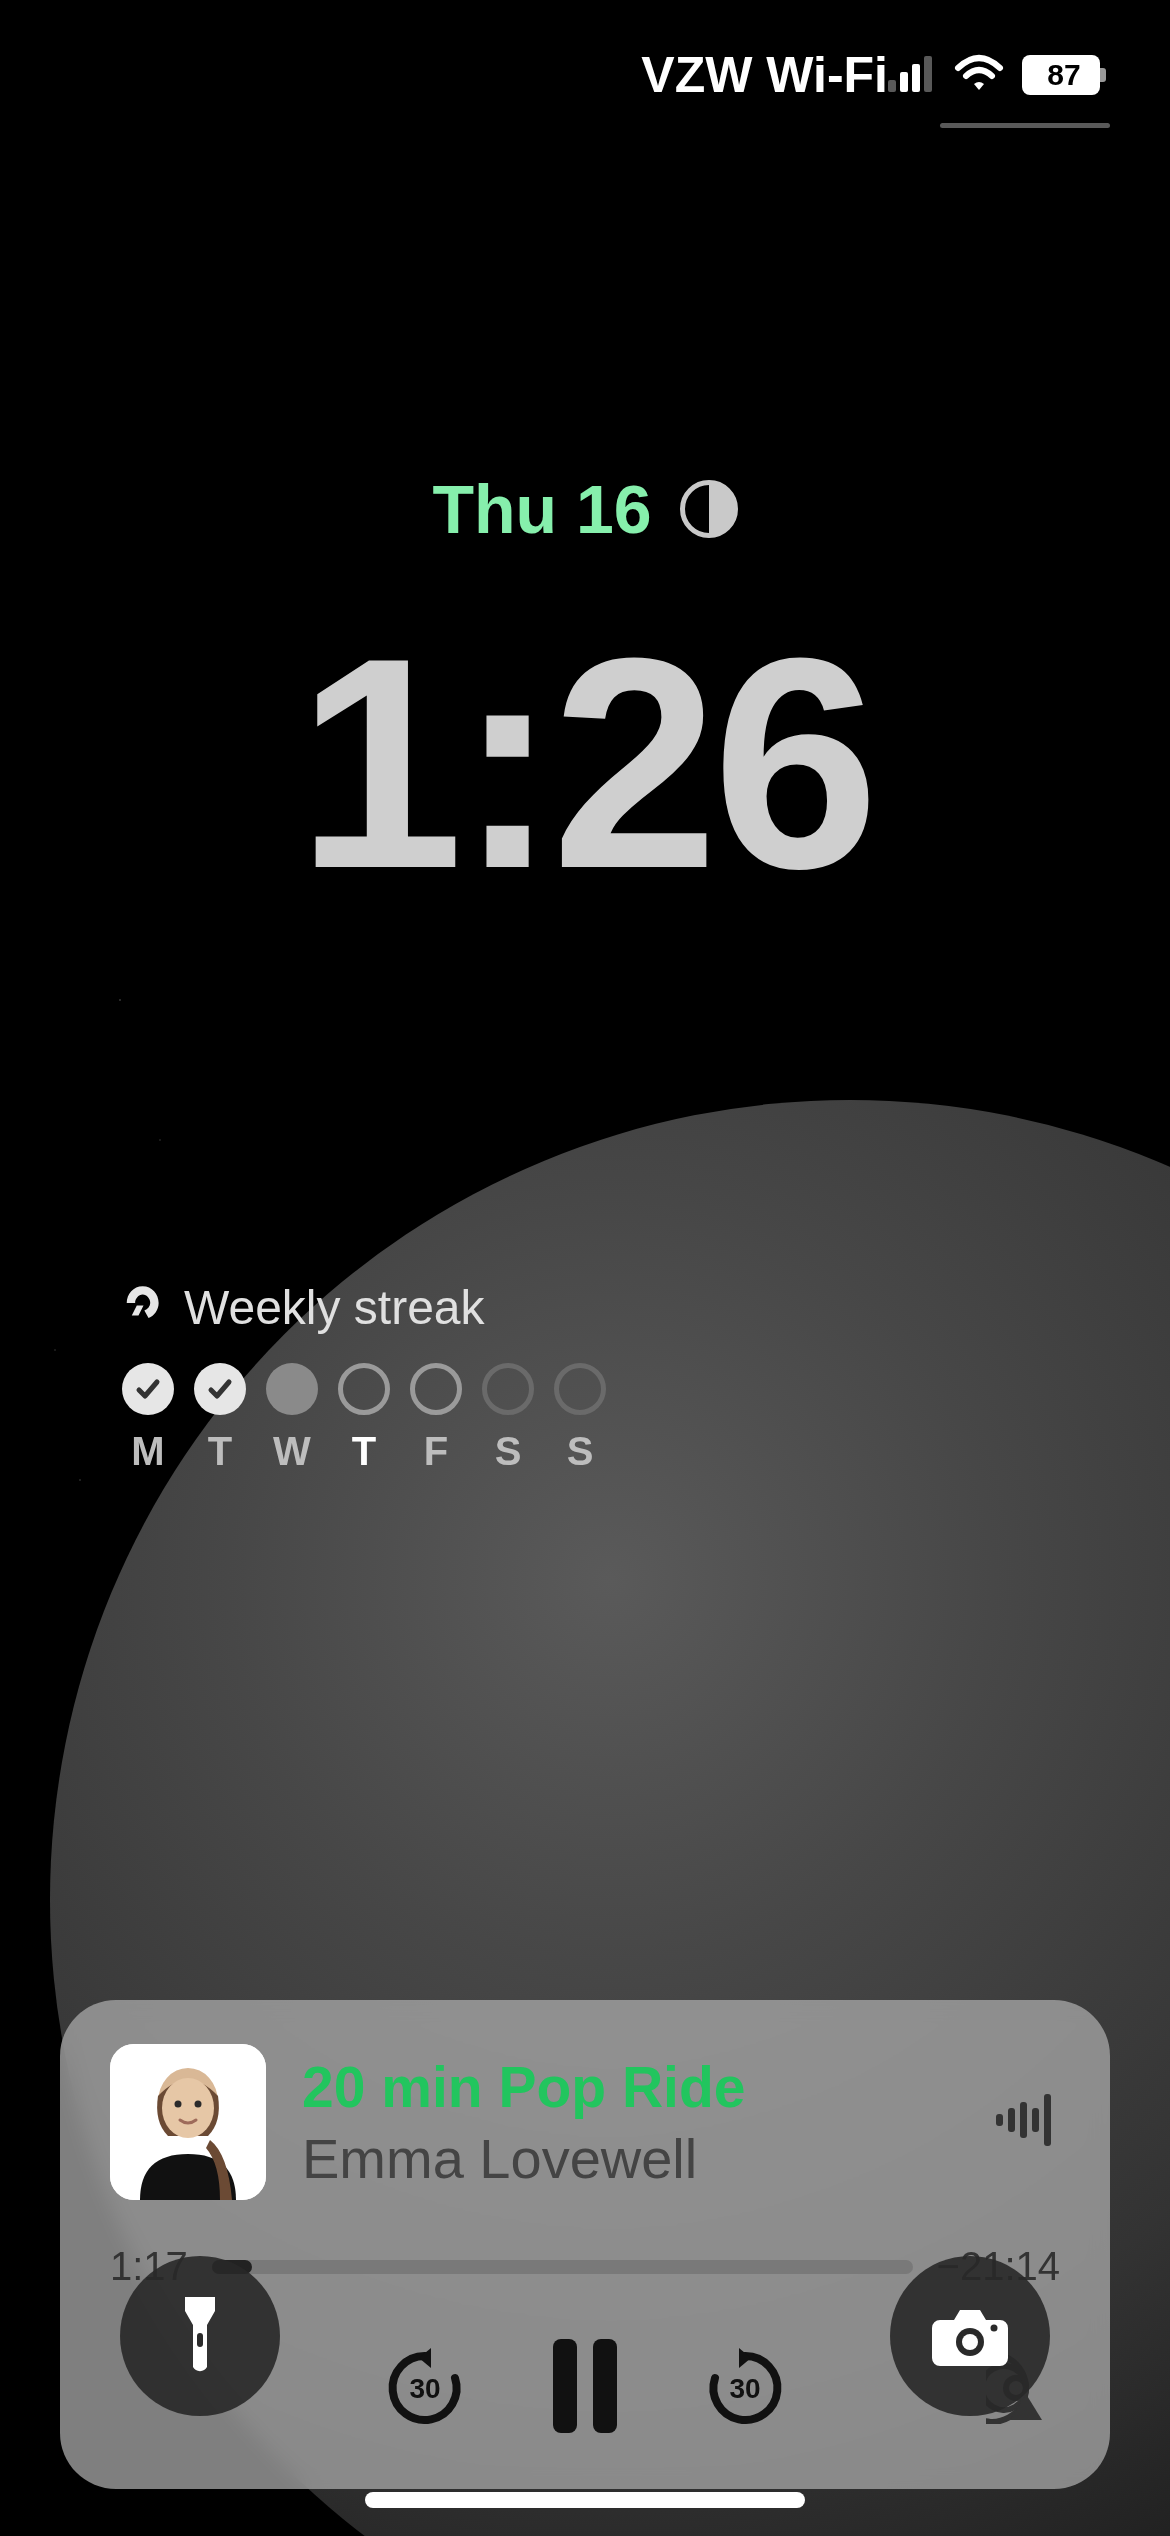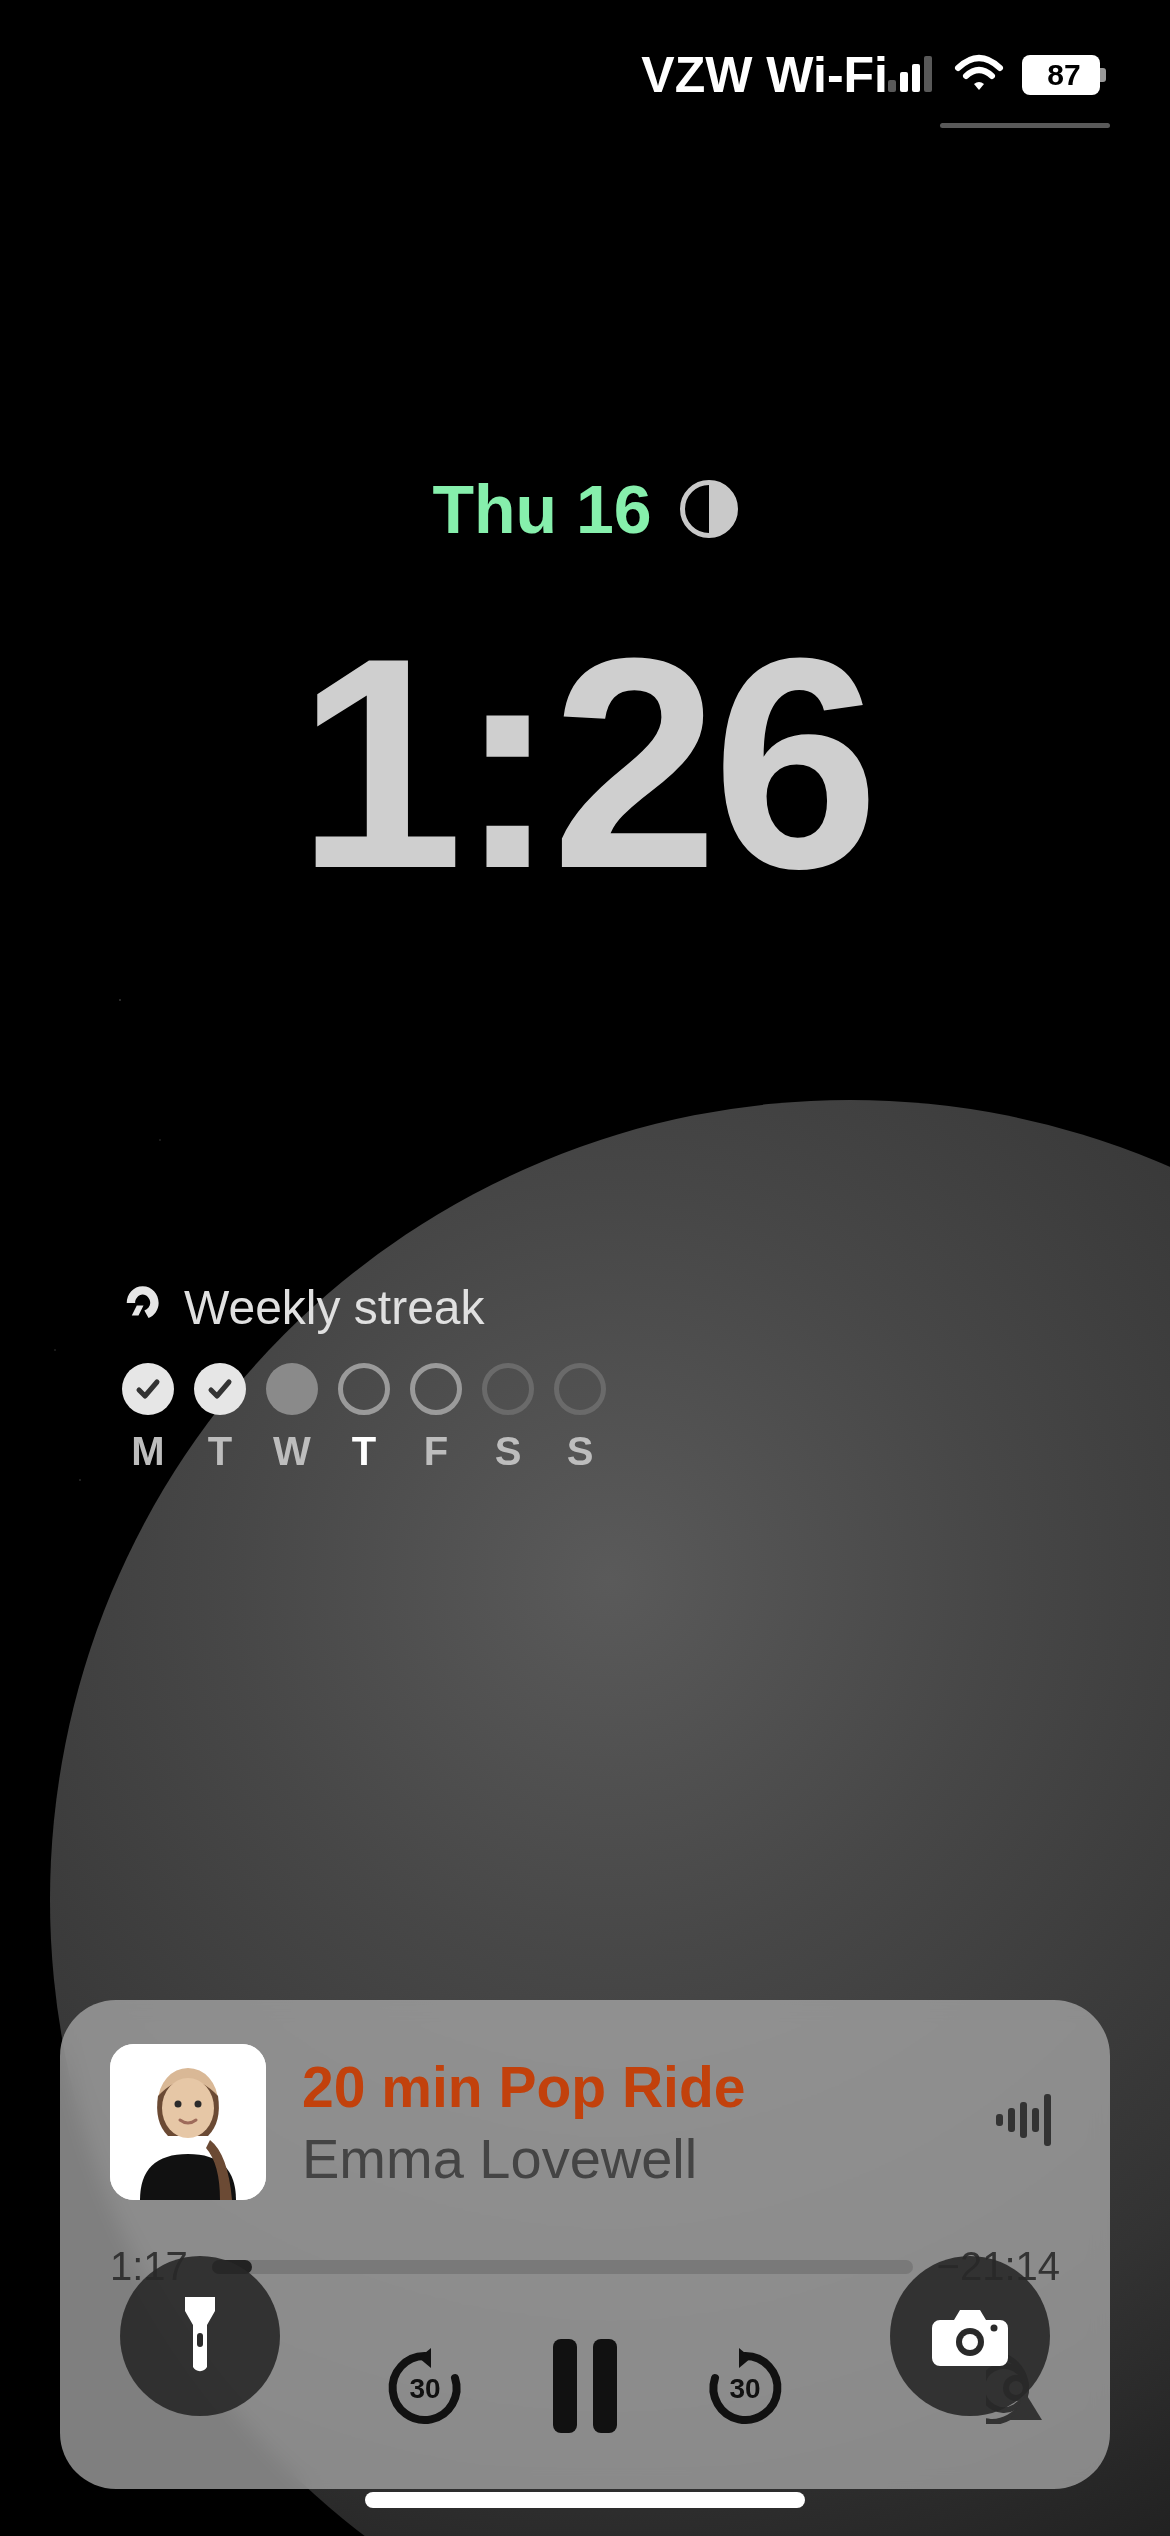--- a/index.html
+++ b/index.html
@@ -196,21 +196,21 @@
     width: 156px;
     height: 156px;
     border-radius: 24px;
     background: #fff;
     overflow: hidden;
     flex-shrink: 0;
     position: relative;
   }
   .media-art svg { width: 100%; height: 100%; display: block; }
   .media-titles { flex: 1; }
-  .media-title { font-size: 57px; font-weight: 700; color: #c2410c; }
+  .media-title { font-size: 57px; font-weight: 700; color: #22c55e; }
   .media-subtitle { font-size: 56px; font-weight: 400; color: #444; margin-top: 6px; }
   .media-waveform { color: #333; }
 
   .progress-row {
     display: flex;
     align-items: center;
     gap: 24px;
     margin-top: 44px;
     font-size: 40px;
     color: #333;

